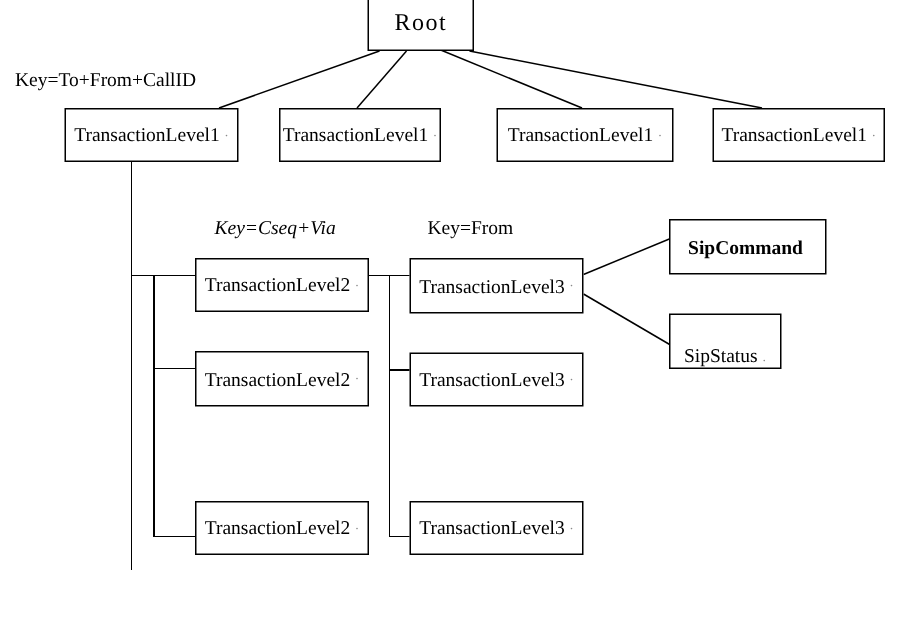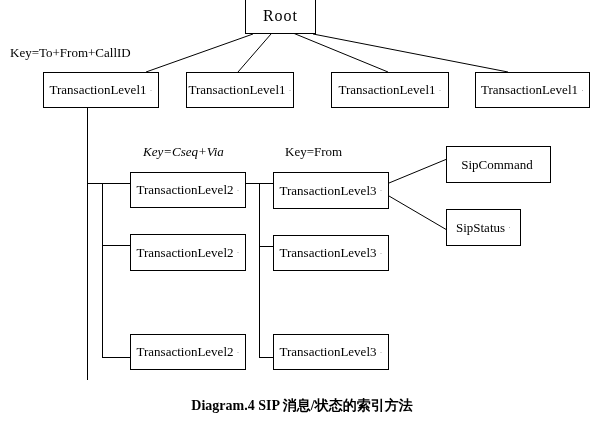--- a/index.html
+++ b/index.html
@@ -124,24 +124,23 @@
   </div>
   <div class="node" style="left:273px; top:235px; width:116px; height:36px;">
     <span>TransactionLevel3</span>
       <span class="mark">·</span>
   </div>
   <div class="node" style="left:273px; top:334px; width:116px; height:36px;">
     <span>TransactionLevel3</span>
       <span class="mark">·</span>
   </div>
 
-  <div class="node" style="left:446px; top:146px; width:105px; height:37px;">
+  <div class="node" style="left:446px; top:146px; width:105px; height:37px;font-weight:bold;">
     <span>SipCommand</span>
       <span class="mark"></span>
   </div>
-  <div class="node" style="left:446px; top:209px; width:75px; height:37px;">
+  <div class="node" style="left:446px; top:209px; width:75px; height:37px;align-items:flex-end;">
     <span>SipStatus</span>
       <span class="mark">·</span>
   </div>
 
-  <div class="caption">Diagram.4 SIP 消息/状态的索引方法</div>
 
 </div>
 
 </body></html>

